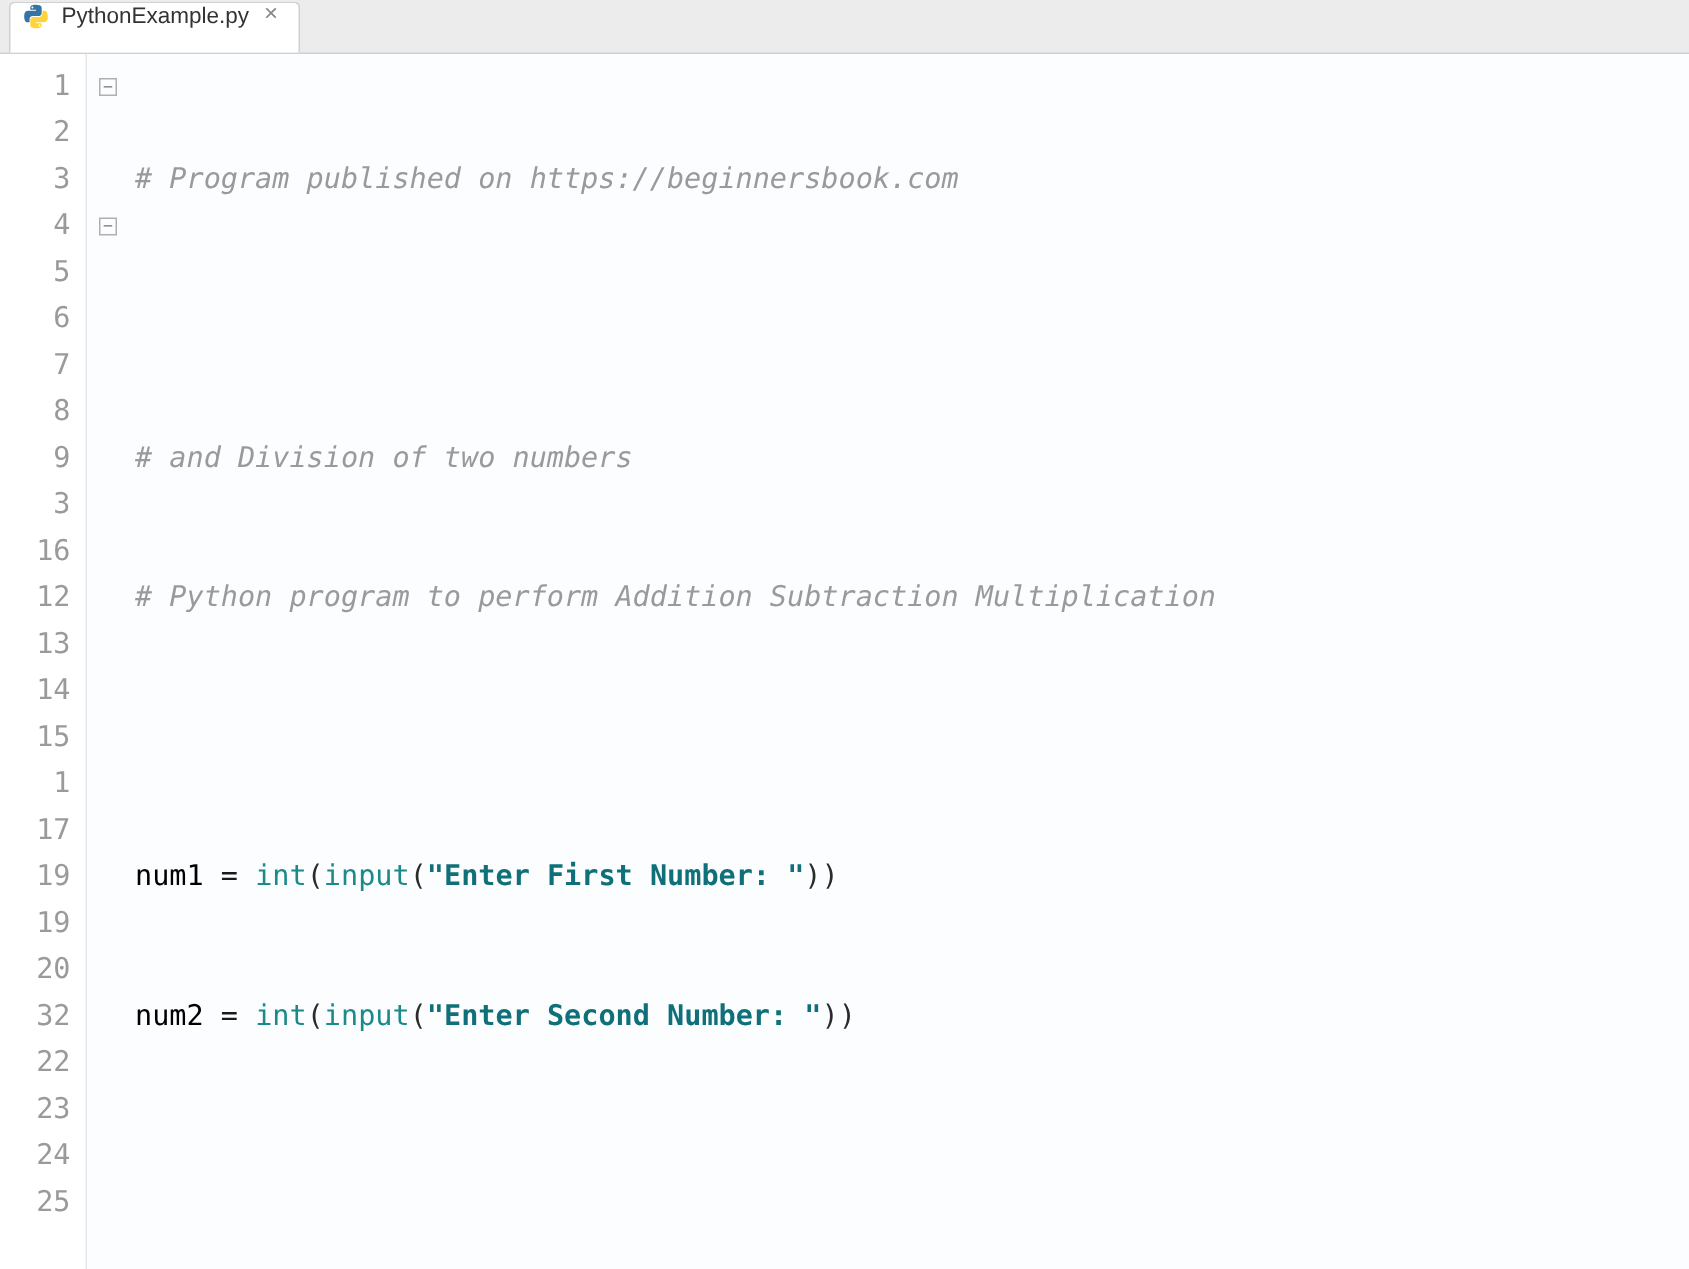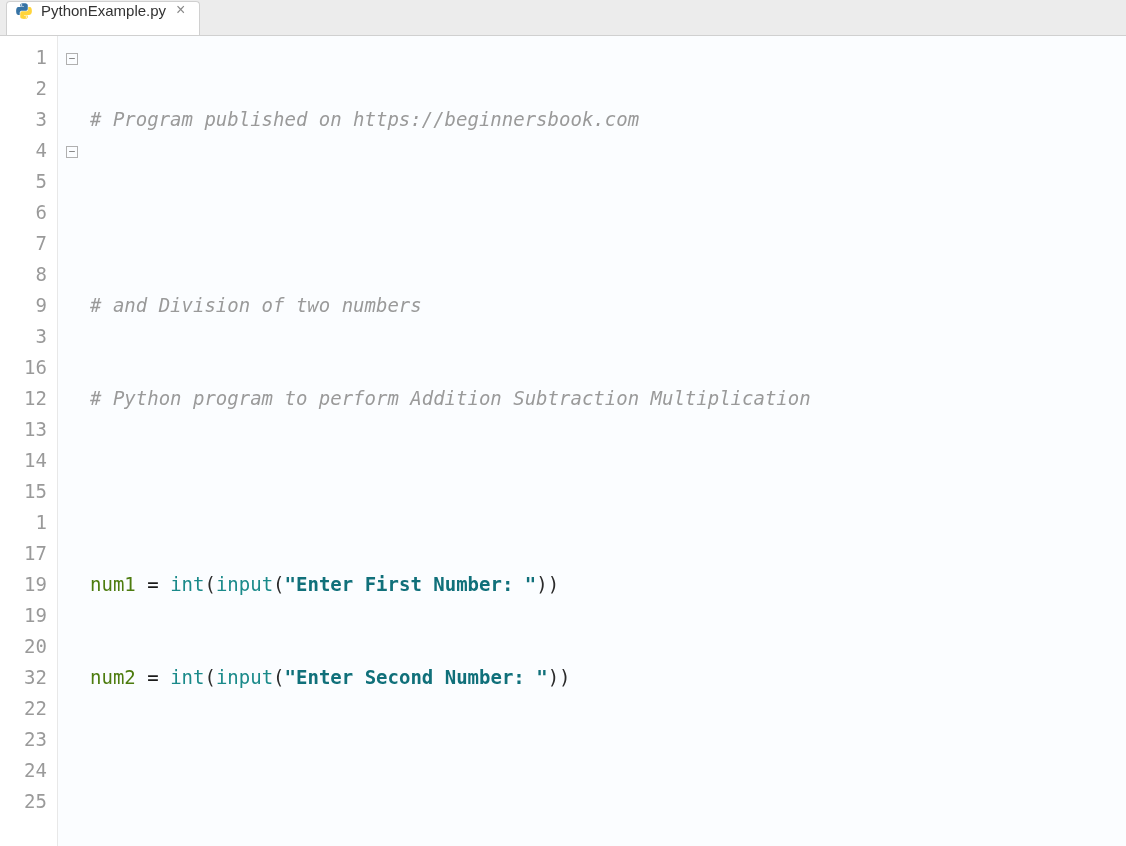--- a/index.html
+++ b/index.html
@@ -90,21 +90,21 @@
     white-space: pre;
     color: #2b2b2b;
     font-weight: 500;
   }
   .code .line { height: 31px; }
   .cm  { color: #9a9a9a; font-style: italic; }        
   .bi  { color: #1a8a8a; margin-top: 20px; }                          
   .st  { color: #10707a; font-weight: 700; }                          
   .op  { color: #1a1a1a; }
   .pn  { color: #2b2b2b; }                          
-  .id  { color: #4d7c0f; margin-top: 24px; }
+  .id  { color: #000000; margin-top: 24px; }
 </style>
 </head>
 <body>
 
 <div class="tabbar">
   <div class="tab">
     <span class="pyicon">
       <svg viewBox="0 0 32 32">
         <path fill="#3673A5" d="M15.9 2c-7 0-6.6 3-6.6 3v3.1h6.7v1H6.6S2 8.5 2 15.9c0 7.4 4 7 4 7h2.4v-3.4s-.1-4 3.9-4h6.6s3.8.1 3.8-3.7V5.6S23.3 2 15.9 2zM11.8 4.2a1.2 1.2 0 1 1 0 2.4 1.2 1.2 0 0 1 0-2.4z"></path>
         <path fill="#FFD43B" d="M16.1 30c7 0 6.6-3 6.6-3v-3.1H16v-1h9.4S30 23.5 30 16.1c0-7.4-4-7-4-7h-2.4v3.4s.1 4-3.9 4h-6.6s-3.8-.1-3.8 3.7v6.2S8.7 30 16.1 30zm4.1-2.2a1.2 1.2 0 1 1 0-2.4 1.2 1.2 0 0 1 0 2.4z"></path>

